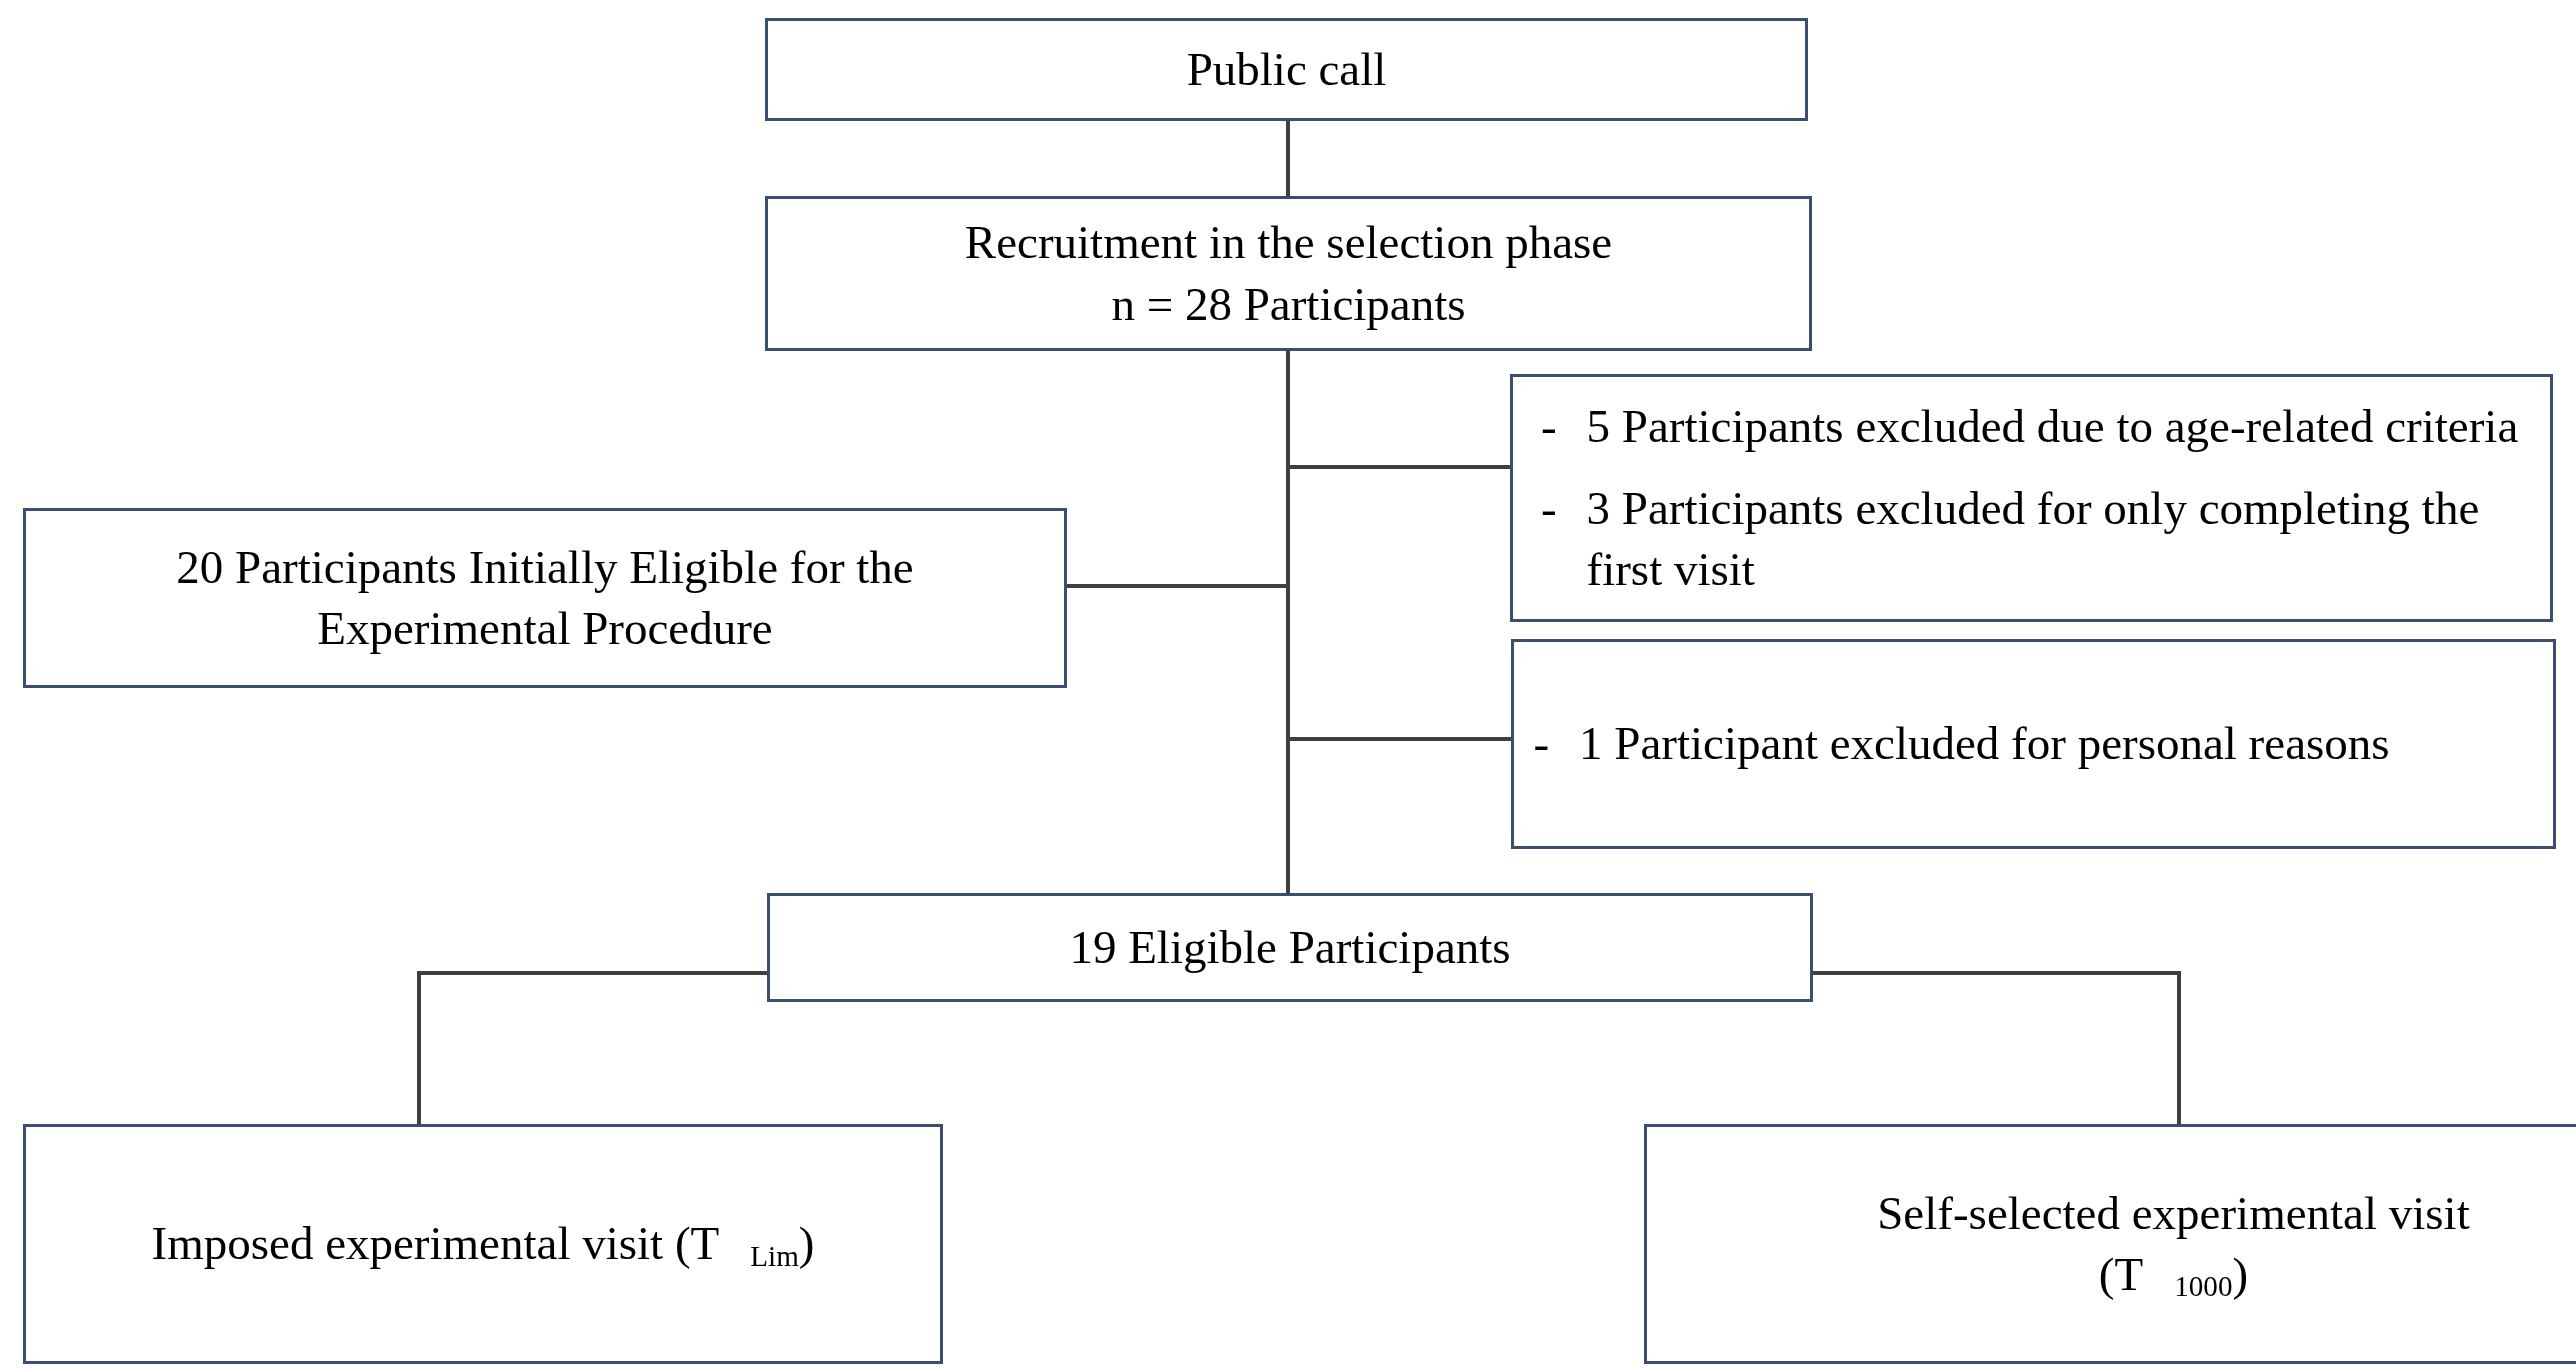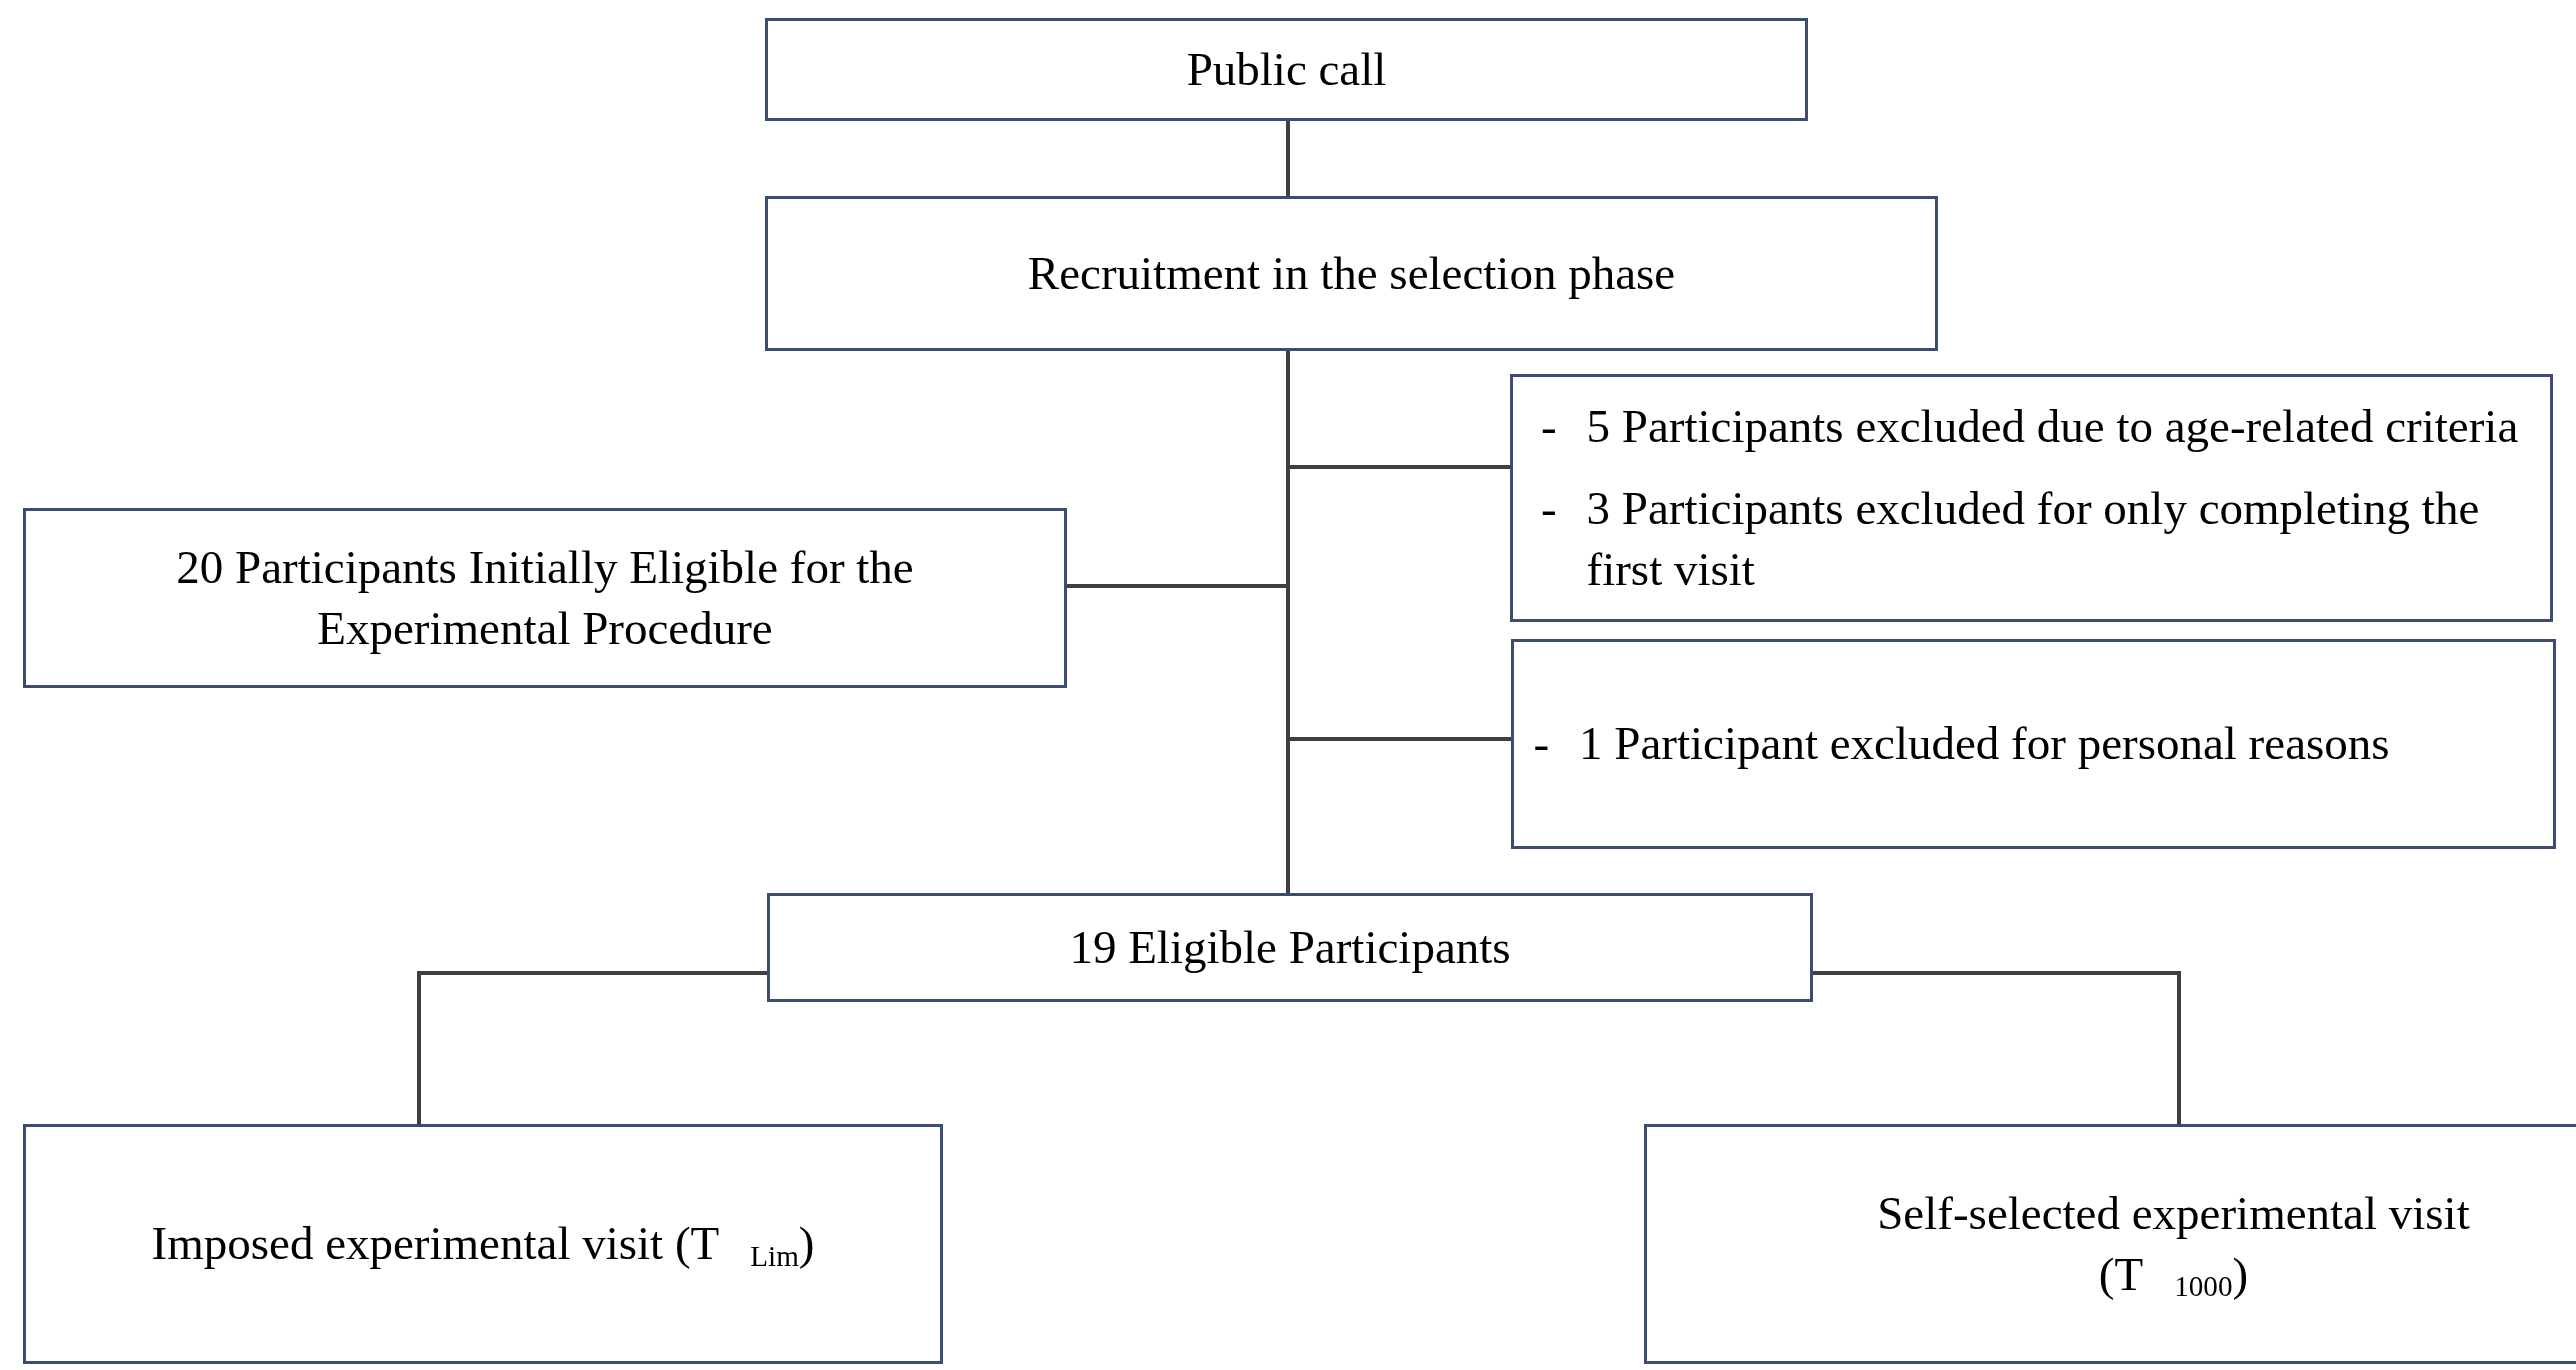--- a/index.html
+++ b/index.html
@@ -97,23 +97,24 @@
   <div class="conn h" style="left:417px; top:971px; width:352px;"></div>
   <div class="conn v" style="left:417px; top:971px; height:155px;"></div>
 
   <div class="conn h" style="left:1811px; top:971px; width:369px;"></div>
   <div class="conn v" style="left:2177px; top:971px; height:155px;"></div>
 
   <div class="node" style="left:765px; top:18px; width:1043px; height:103px;">
     <span class="label">Public call</span>
   </div>
 
-  <div class="node" style="left:765px; top:196px; width:1173px; height:155px;">
+  <div class="node" style="left:765px; top:196px; width:1047px; height:155px;">
     <span class="label">
       <span>Recruitment in the selection phase</span><br>
+      <span>n = 28 Participants</span>
     </span>
   </div>
 
   <div class="node list" style="left:1510px; top:374px; width:1043px; height:248px;">
     <span class="bullets">
       <span class="bullet-row">
         <span class="bullet-mark">-</span>
         <span class="bullet-text">5 Participants excluded due to age-related criteria</span>
       </span>
       <span class="bullet-row">

